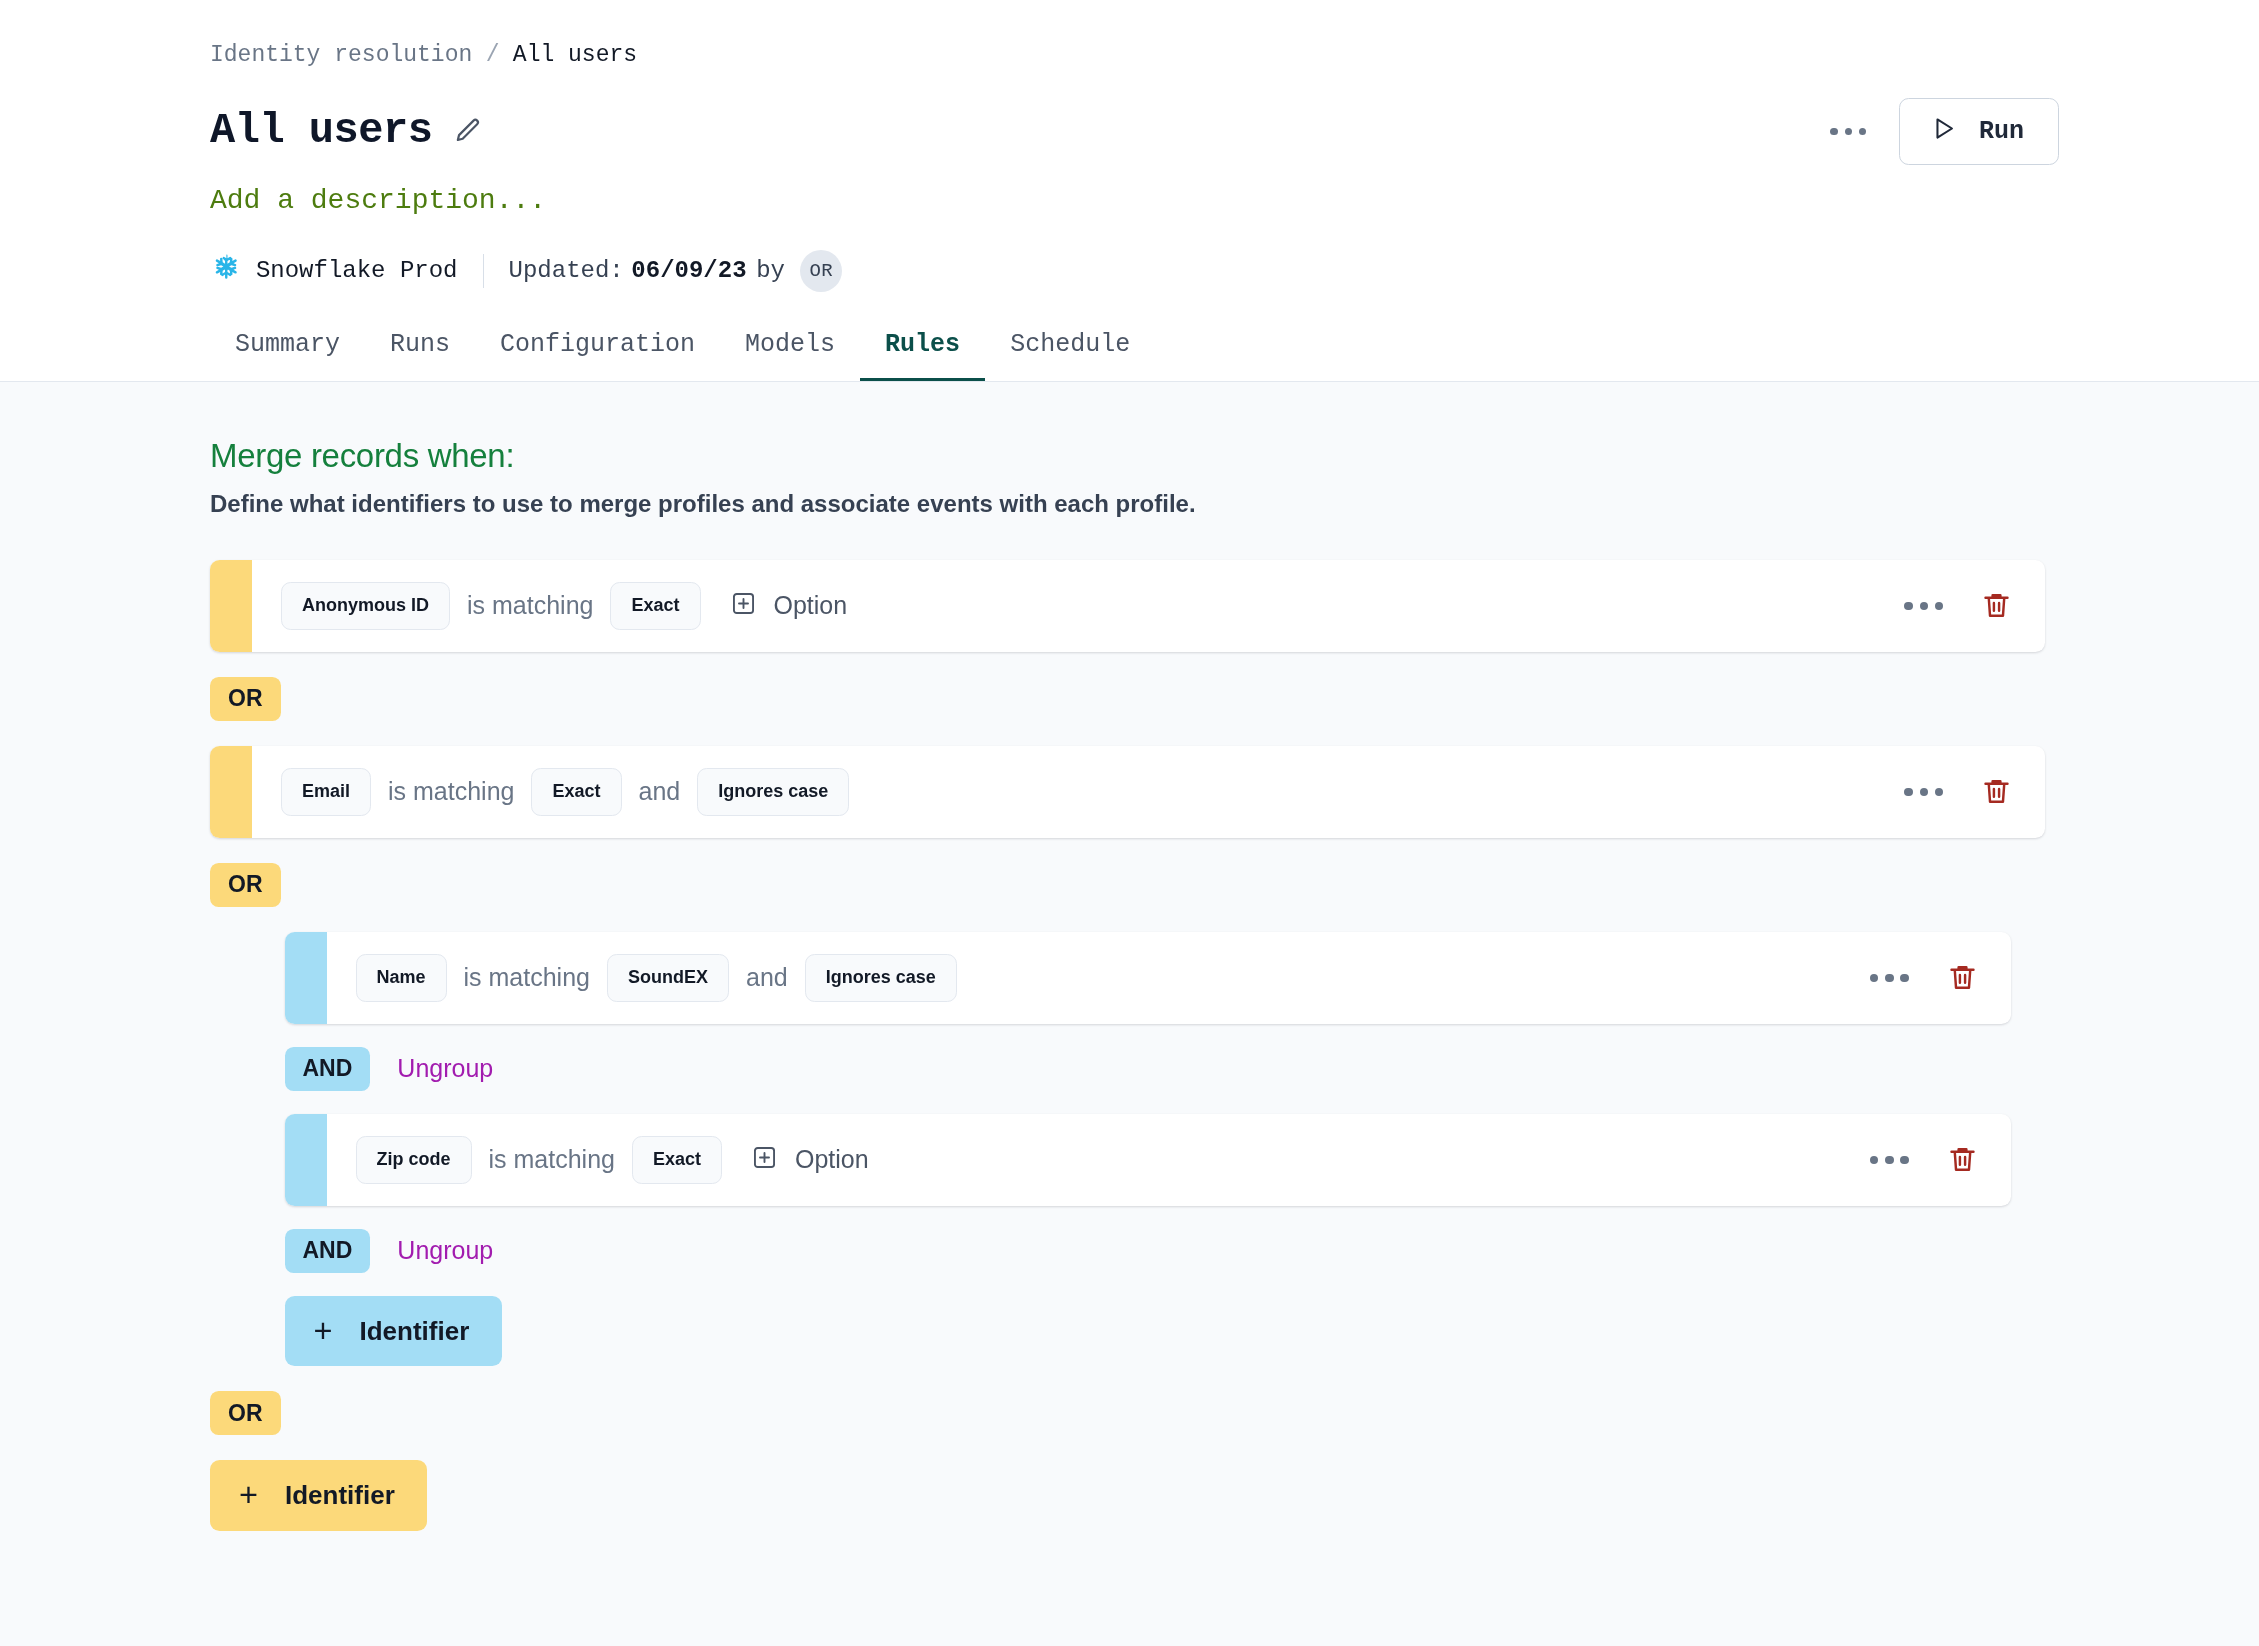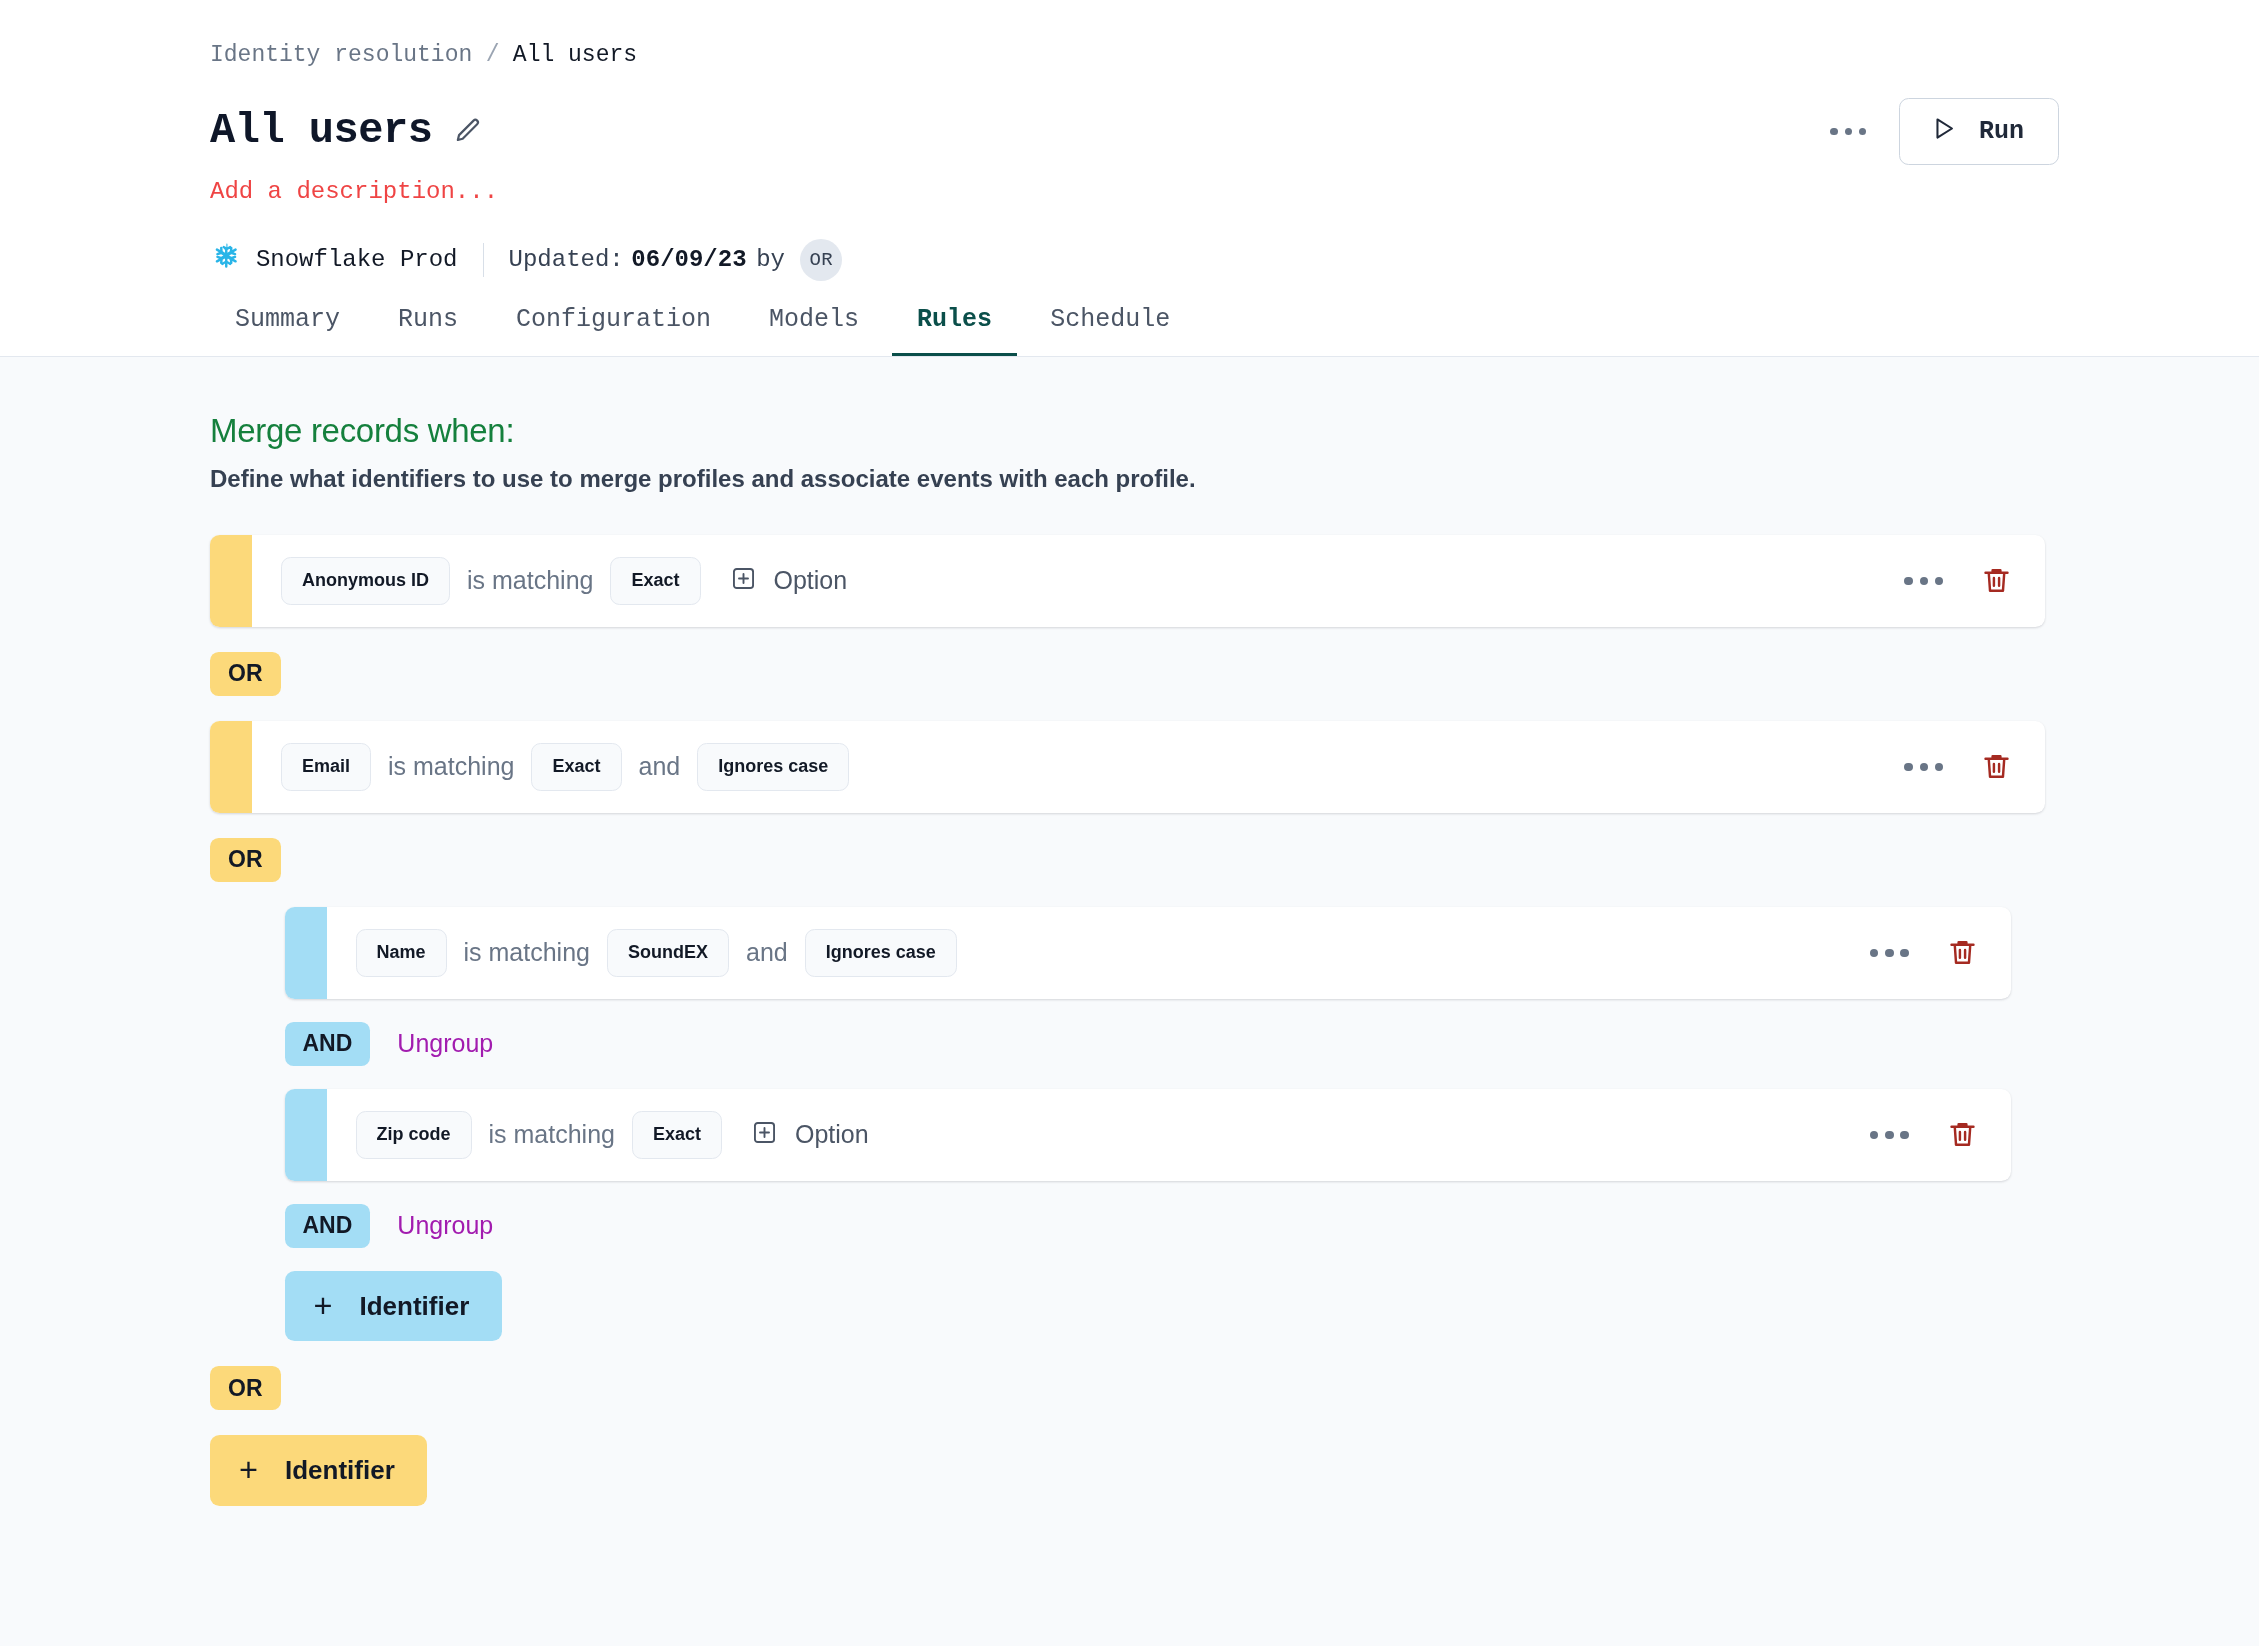--- a/index.html
+++ b/index.html
@@ -42,40 +42,40 @@
   }
   .kebab i { width: 7.6px; height: 7.6px; border-radius: 50%; background: #697586; display: block; }
   .run-btn {
     display: flex; align-items: center; gap: 21px;
     border: 1px solid #CDD5DF; border-radius: 9.6px;
     background: #ffffff; padding: 15.3px 34px 15.3px 29px;
     cursor: pointer;
   }
   .run-label { font-size: 25px; font-weight: bold; color: #202939; }
 
-  .desc { margin-top: 13px; font-size: 24px; color: #ef4444; }
+  .desc { margin-top: 20px; font-size: 28px; color: #4d7c0f; }
 
   .meta-row {
     display: flex; align-items: center; margin-top: 34px; gap: 0;
   }
   .meta-source { display: flex; align-items: center; gap: 13.4px; }
   .meta-source-label { font-size: 24px; color: #121926; text-align: center; }
   .meta-div { width: 1px; height: 34px; background: #D8DFE8; margin: 0 25px; }
   .meta-updated { font-size: 24px; color: #364152; display:flex; align-items:center; gap:0; }
   .meta-updated .strong { font-weight: bold; color: #121926; margin-left: 7.6px; }
   .meta-updated .by { margin-left: 9.6px; color: #364152; }
   .avatar {
     margin-left: 15.3px;
     width: 42px; height: 42px; border-radius: 50%;
     background: #E3E8EF; color: #364152;
     display: flex; align-items: center; justify-content: center;
     font-size: 19px; letter-spacing: 0.3px;
   }
 
-  .tabs { display: flex; align-items: flex-end; gap: 8px; margin-top: 26px; }
+  .tabs { display: flex; align-items: flex-end; gap: 0; margin-top: 40px; }
   .tab {
     font-size: 25px; color: #4B5565; padding: 0 25px 21px 25px;
     cursor: pointer; border-bottom: 3.8px solid transparent; line-height: 1;
   }
   .tab.active { color: #0B4F4A; font-weight: bold; border-bottom-color: #0B4F4A; }
 
   
   .body {
     flex: 1 1 auto; background: #F8FAFC; padding: 0 0 0 210px; overflow: hidden;
   }

